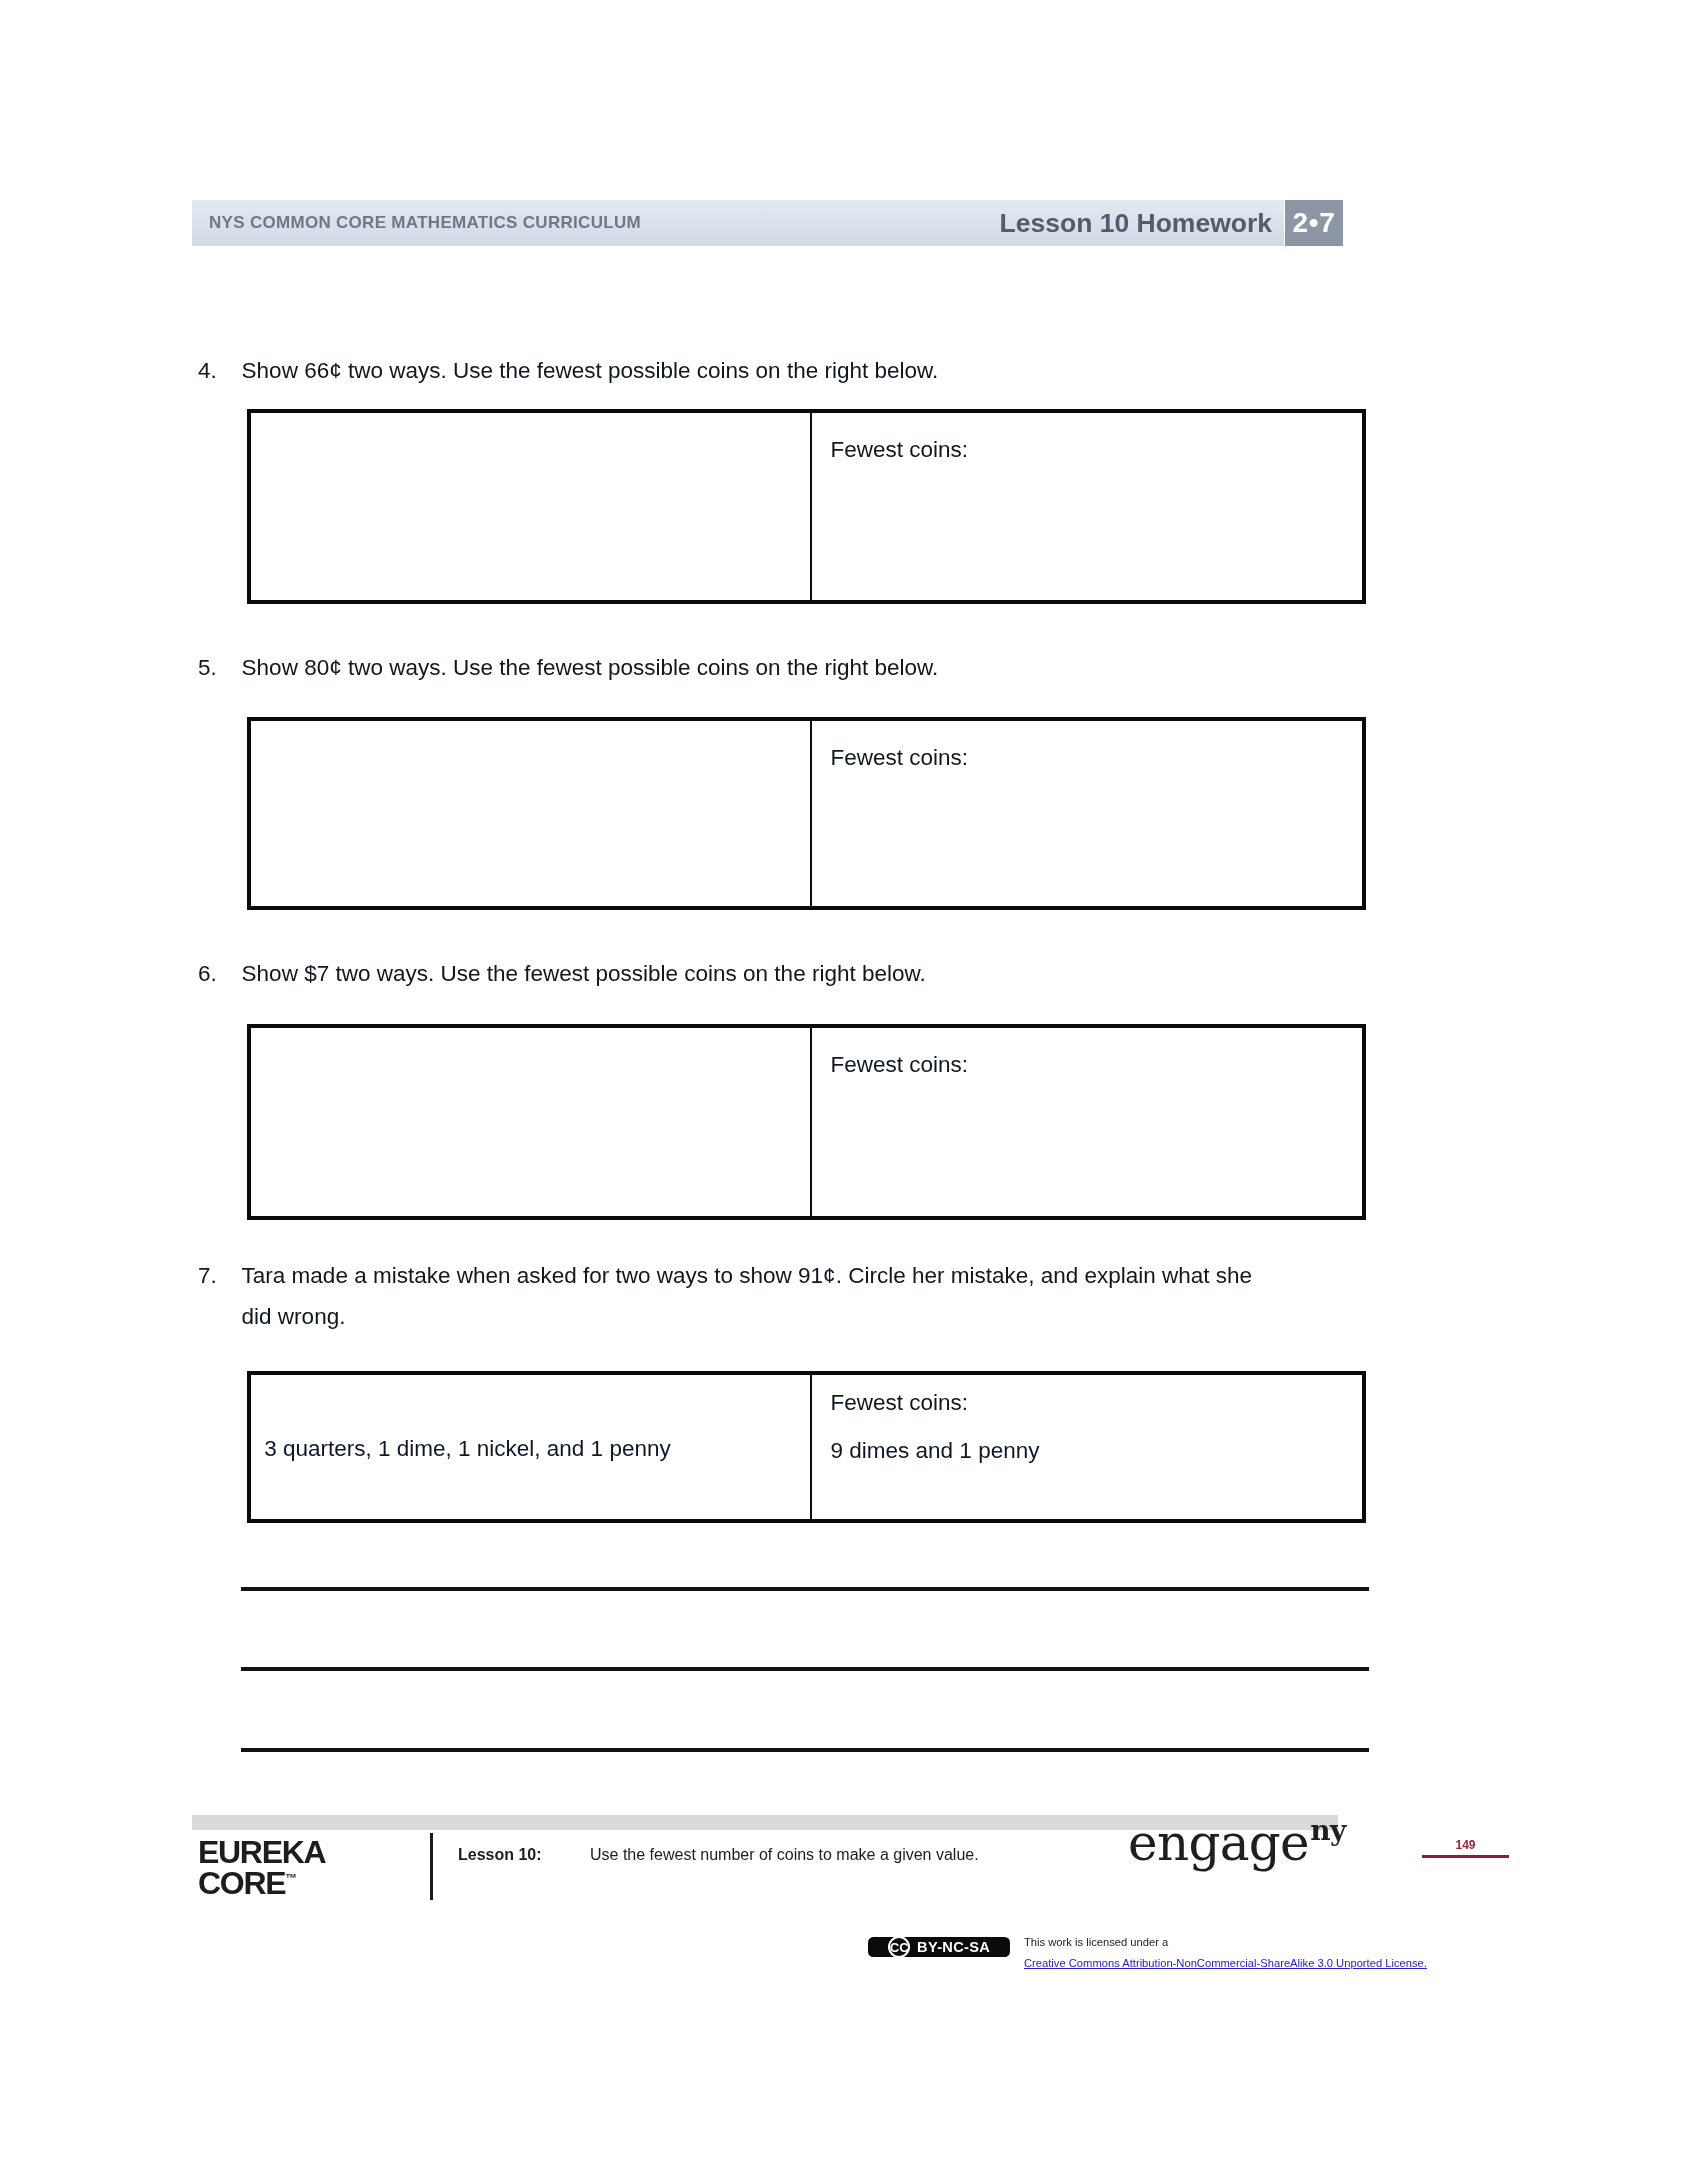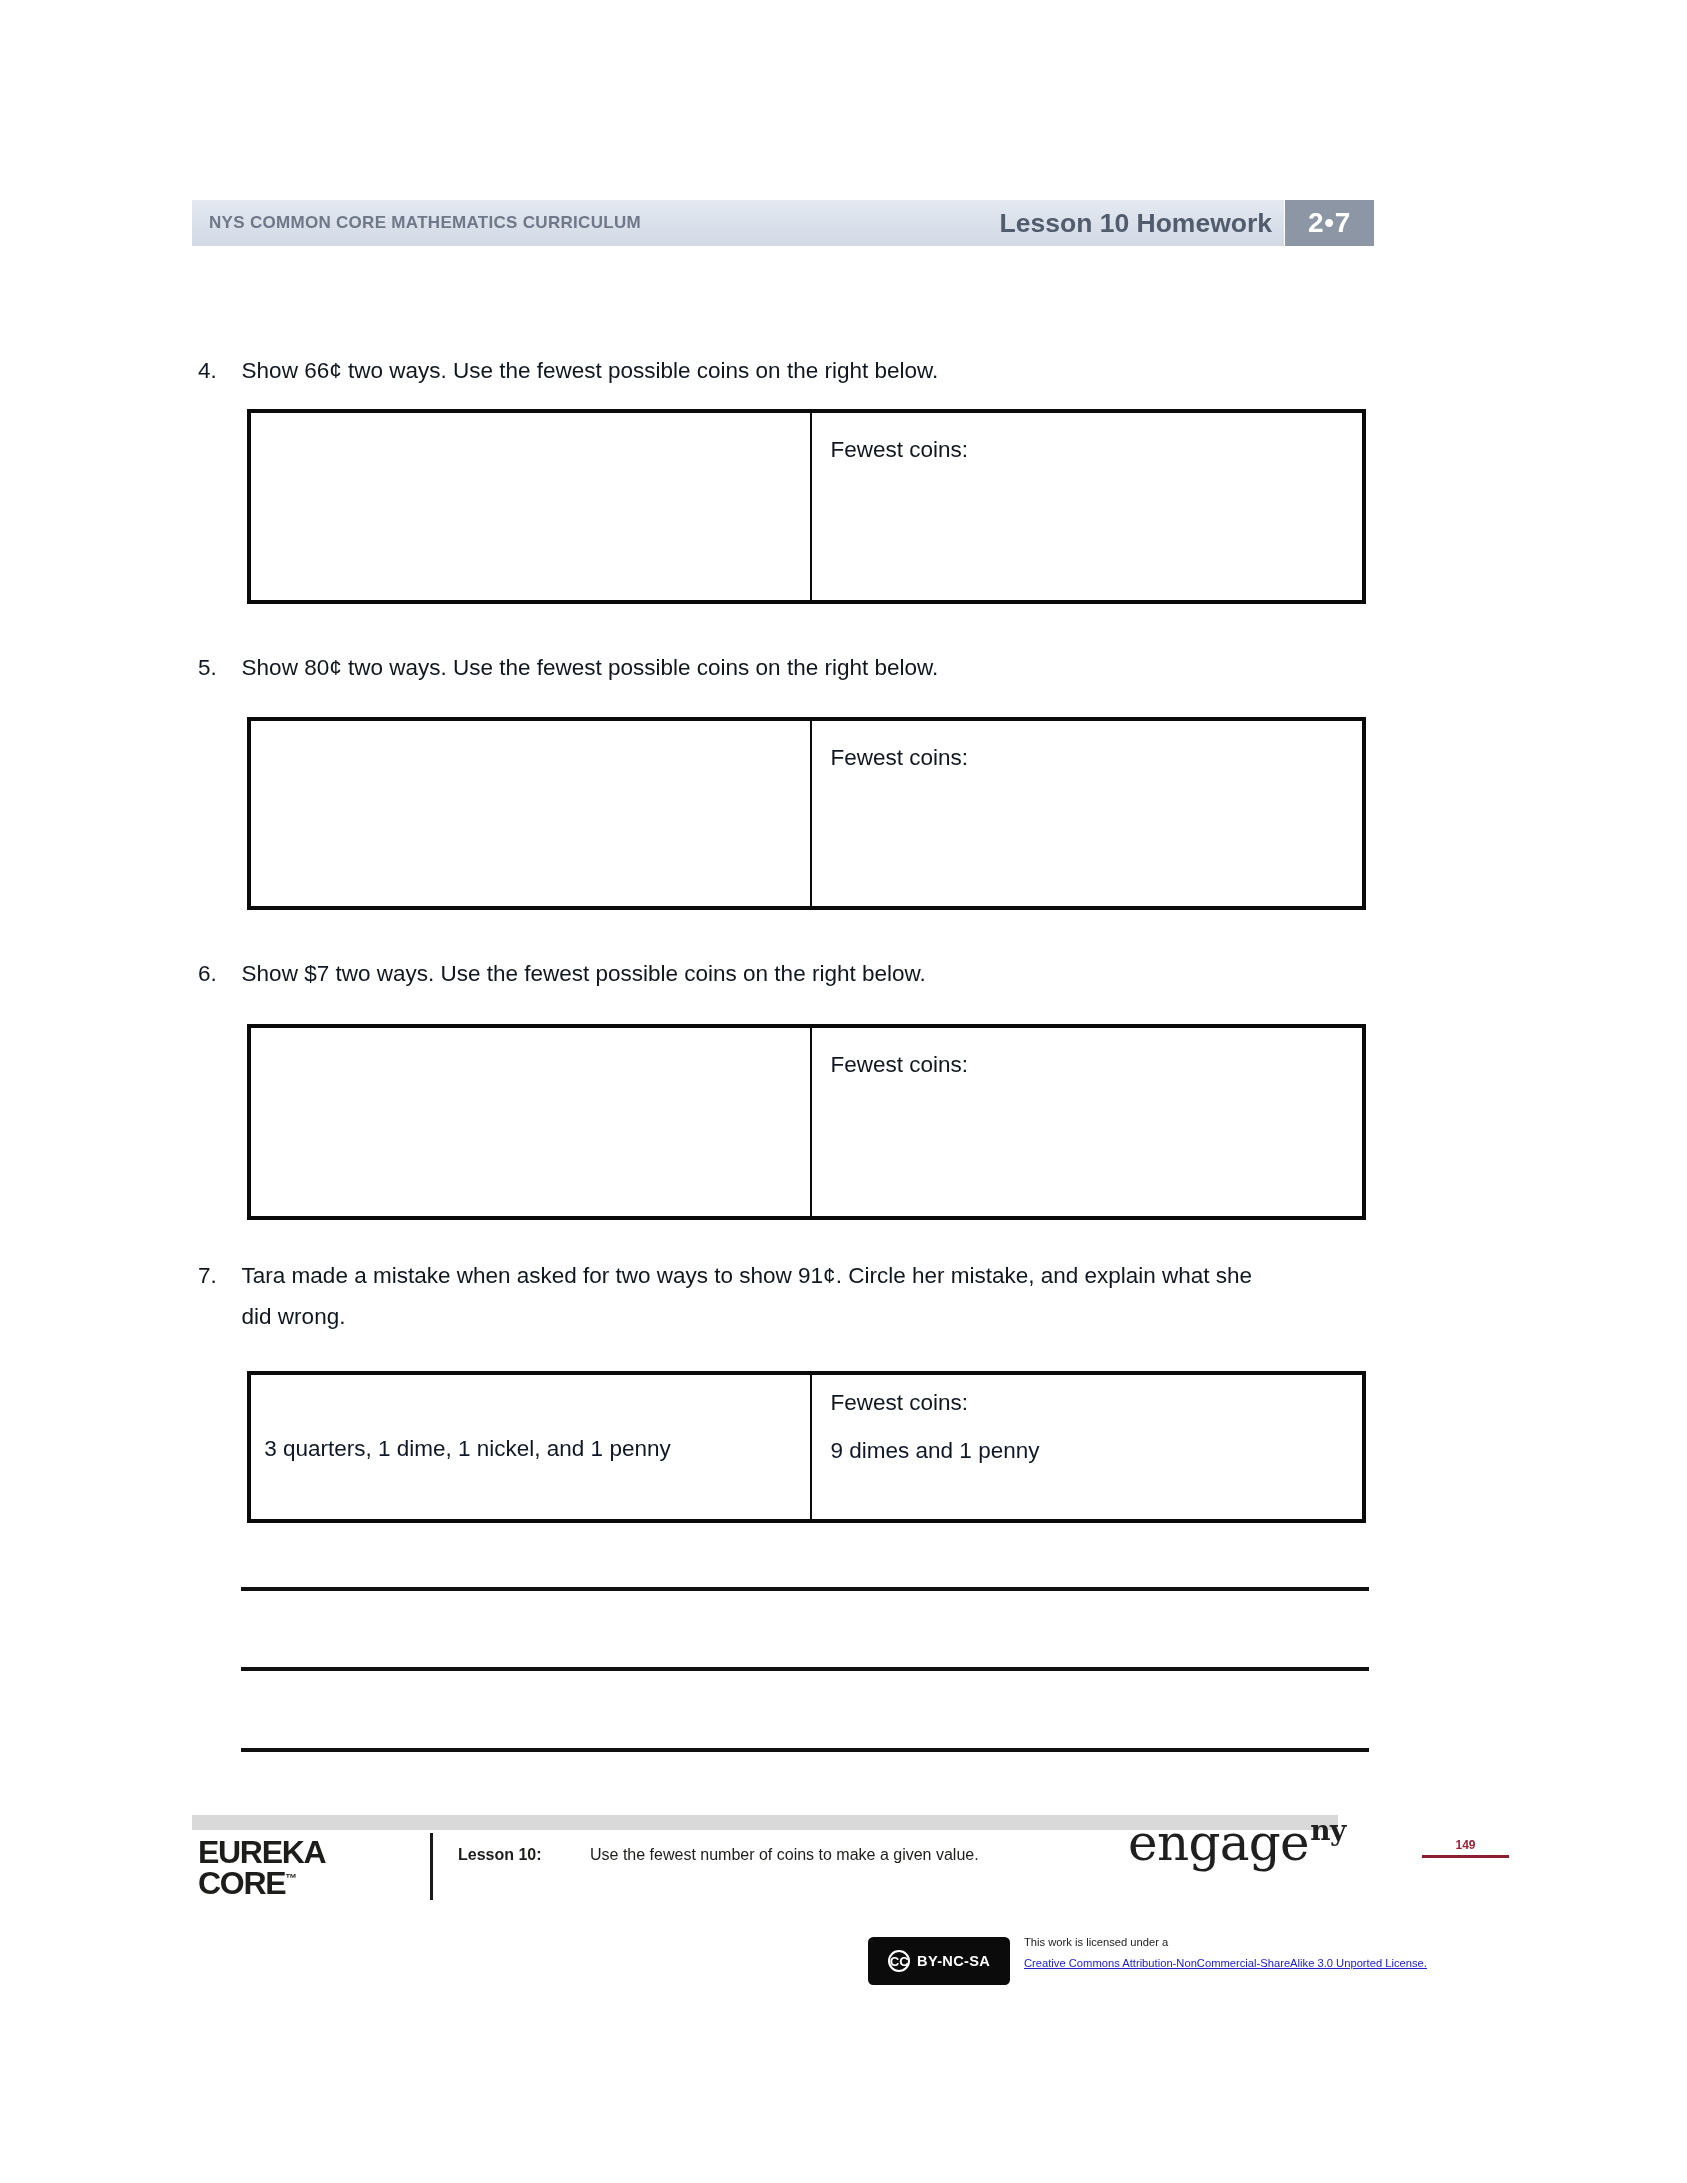--- a/index.html
+++ b/index.html
@@ -22,21 +22,21 @@
     padding:0 12px 0 17px;
   }
   .curriculum-label {
     font-size:17px; font-weight:bold; color:#6f7889; letter-spacing:0.3px;
   }
   .lesson-title {
     font-size:26.5px; font-weight:bold; color:#515c6d;
   }
   .module-badge {
     position:absolute; left:1285px; top:200px;
-    width:89px; height:46px;
+    width:58px; height:46px;
     background:#8d96a4; color:#ffffff;
     font-size:28px; font-weight:bold;
     display:flex; align-items:center; justify-content:center;
     letter-spacing:0.7px;
     text-align:right;
   }
 
   
   .question {
     position:absolute; left:198px;
@@ -111,21 +111,21 @@
     width:87px; text-align:center;
     font-size:12px; font-weight:bold; color:#9d2235;
     border-bottom:3.3px solid #8a1e30; padding-bottom:3px;
   }
   .fine-print {
     position:absolute; left:198px; top:1917px;
     font-size:11.2px; line-height:1.65; color:#333333; max-width:595px;
   }
   .cc-badge {
     position:absolute; left:868px; top:1937px;
-    width:142px; height:48px;
+    width:142px; height:20px;
     background:#0b0b0b; border-radius:5.3px;
     display:flex; align-items:center; justify-content:center; gap:6.6px;
     color:#ffffff;
   }
   .cc-circle {
     width:22.5px; height:22.5px; border:2px solid #ffffff; border-radius:50%;
     display:flex; align-items:center; justify-content:center;
     font-size:13.2px; font-weight:bold;
   }
   .cc-label { font-size:14.6px; font-weight:bold; letter-spacing:0.3px; }

